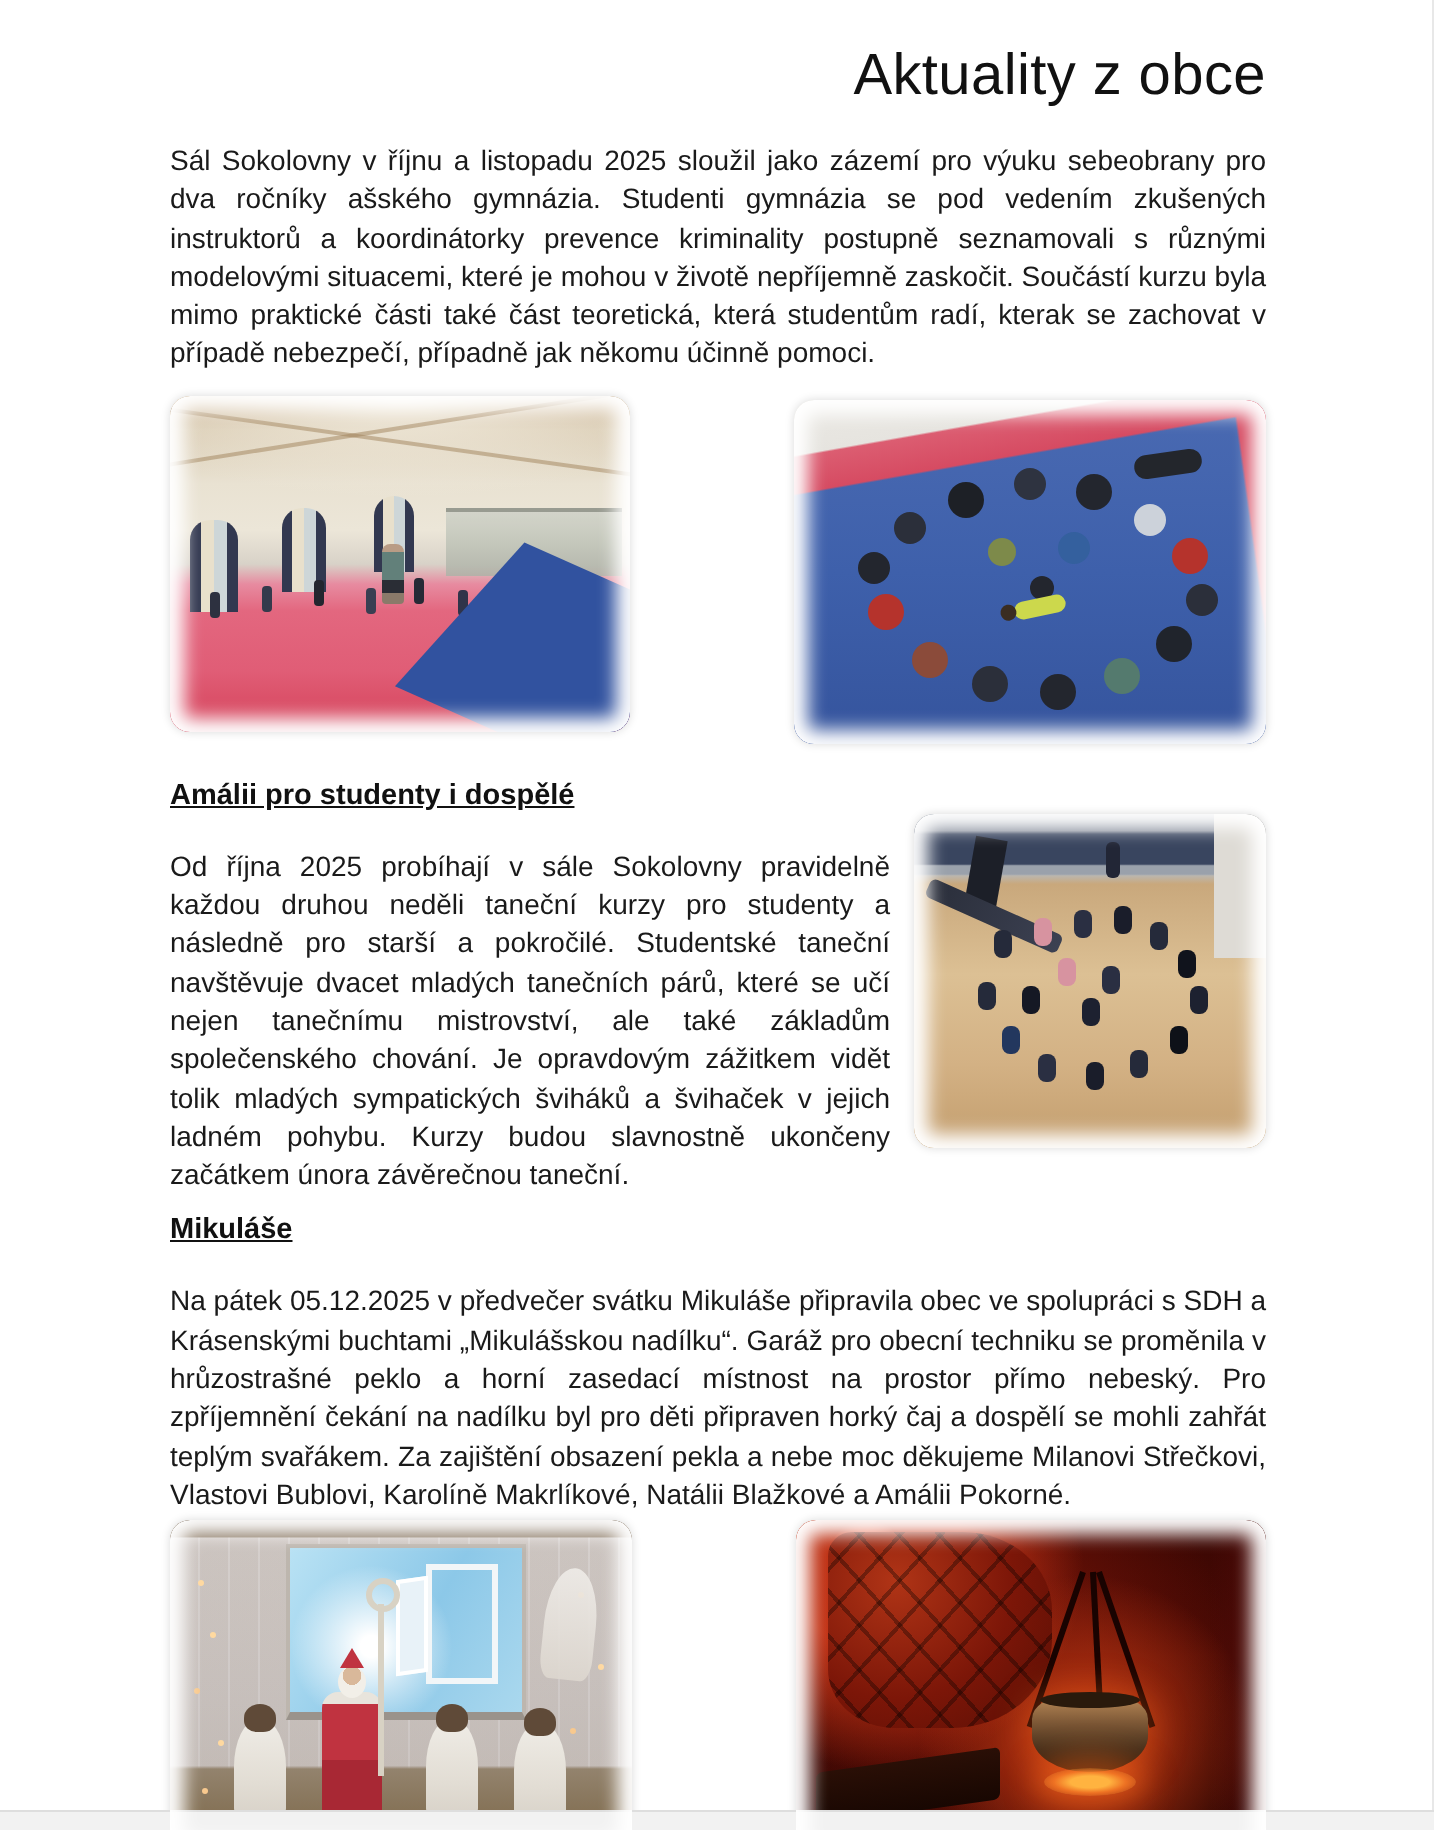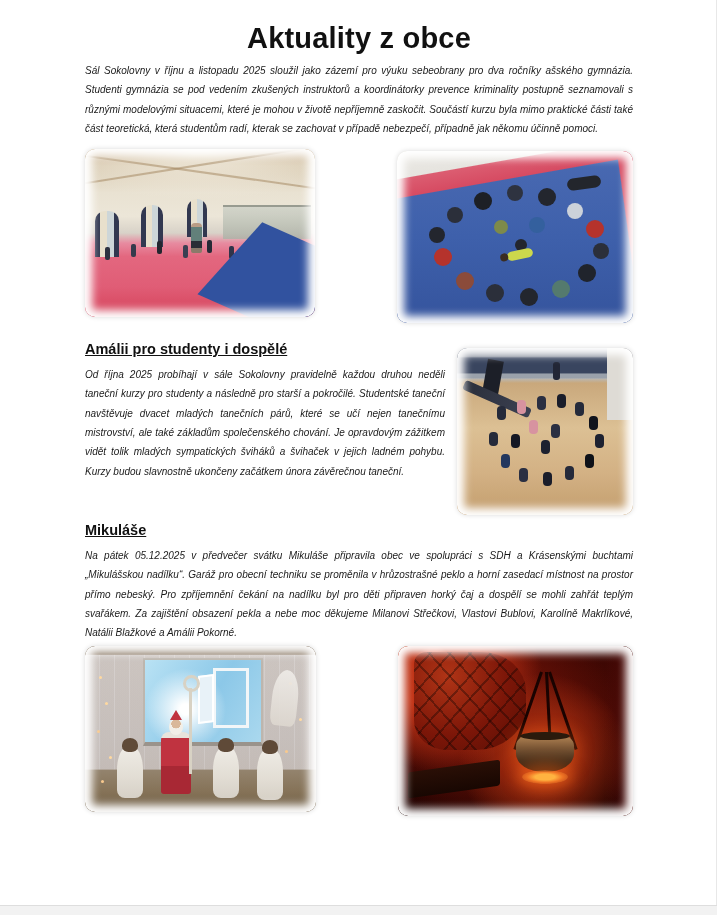--- a/index.html
+++ b/index.html
@@ -2,30 +2,30 @@
 <html lang="cs"><head>
 <meta charset="utf-8">
 <style>
   html,body{margin:0;padding:0;background:#fff;}
   .page{
     position:relative;width:717px;height:915px;background:#fff;overflow:hidden;
     font-family:"Liberation Sans",sans-serif;color:#1a1a1a;
   }
   .content{padding:0 84px 0 85px;}
   .doc-title{
-    margin:0;padding-top:22px;font-size:29px;line-height:33px;font-weight:700;
-    text-align:center;letter-spacing:.2px;color:#111;
+    margin:0;padding-top:22px;font-size:29px;line-height:33px;font-weight:400;
+    text-align:right;letter-spacing:.2px;color:#111;
   }
   .sec-heading{
     margin:17px 0 0;font-size:14.5px;line-height:19px;font-weight:700;
     text-decoration:underline;clear:both;color:#111;
   }
   .sec-heading.tight{margin-top:9px;}
   .para{
-    margin:6px 0 0;font-size:10px;line-height:19.3px;text-align:justify;text-justify:inter-word;font-style:italic;
+    margin:16px 0 0;font-size:14px;line-height:19.3px;text-align:justify;text-justify:inter-word;
   }
   .photo-row{display:flex;justify-content:space-between;margin-top:11px;}
   .photo-row.bottom{margin-top:3px;}
 
   
   .photo{position:relative;border-radius:10px;overflow:hidden;flex:0 0 auto;
          box-shadow:0 0 5px rgba(0,0,0,.15);}
   .photo::after{content:"";position:absolute;inset:0;border-radius:10px;z-index:9;
                 box-shadow:inset 0 0 9px 7px #fff;pointer-events:none;}
 

